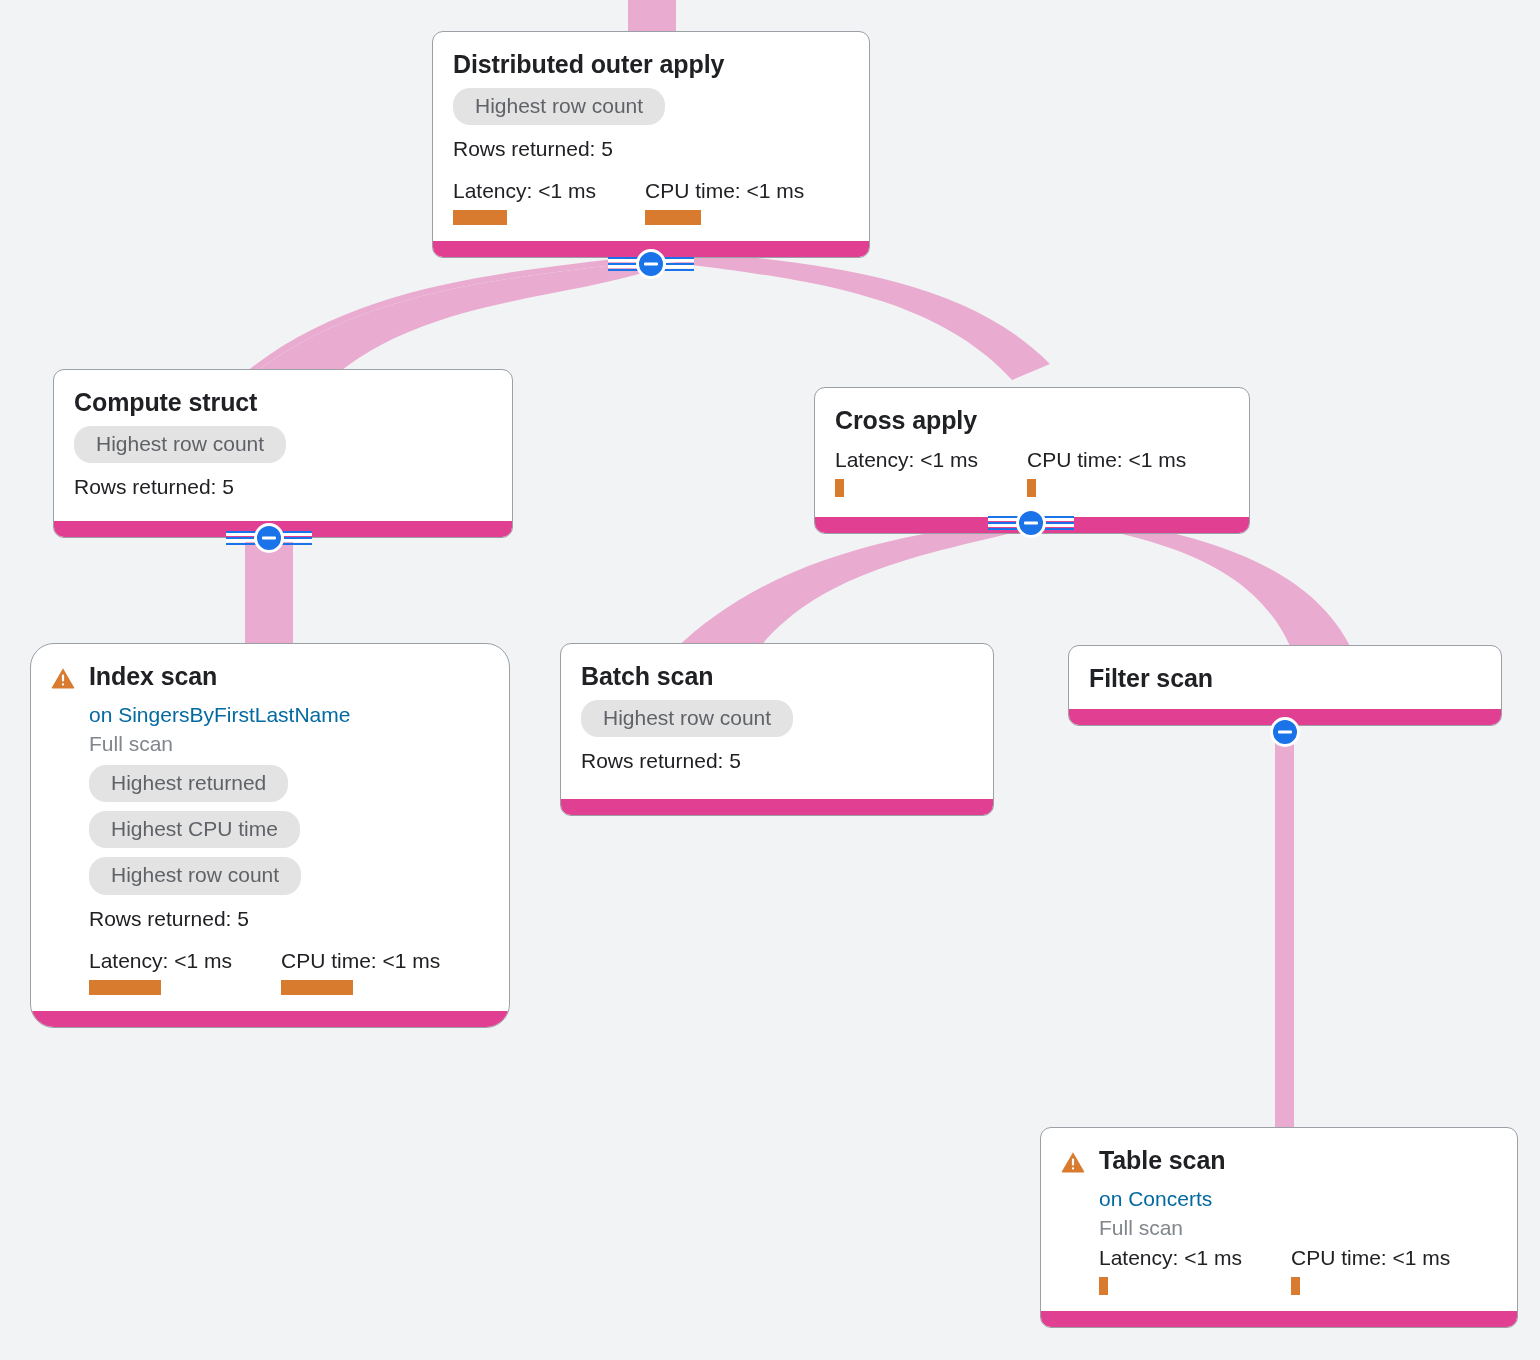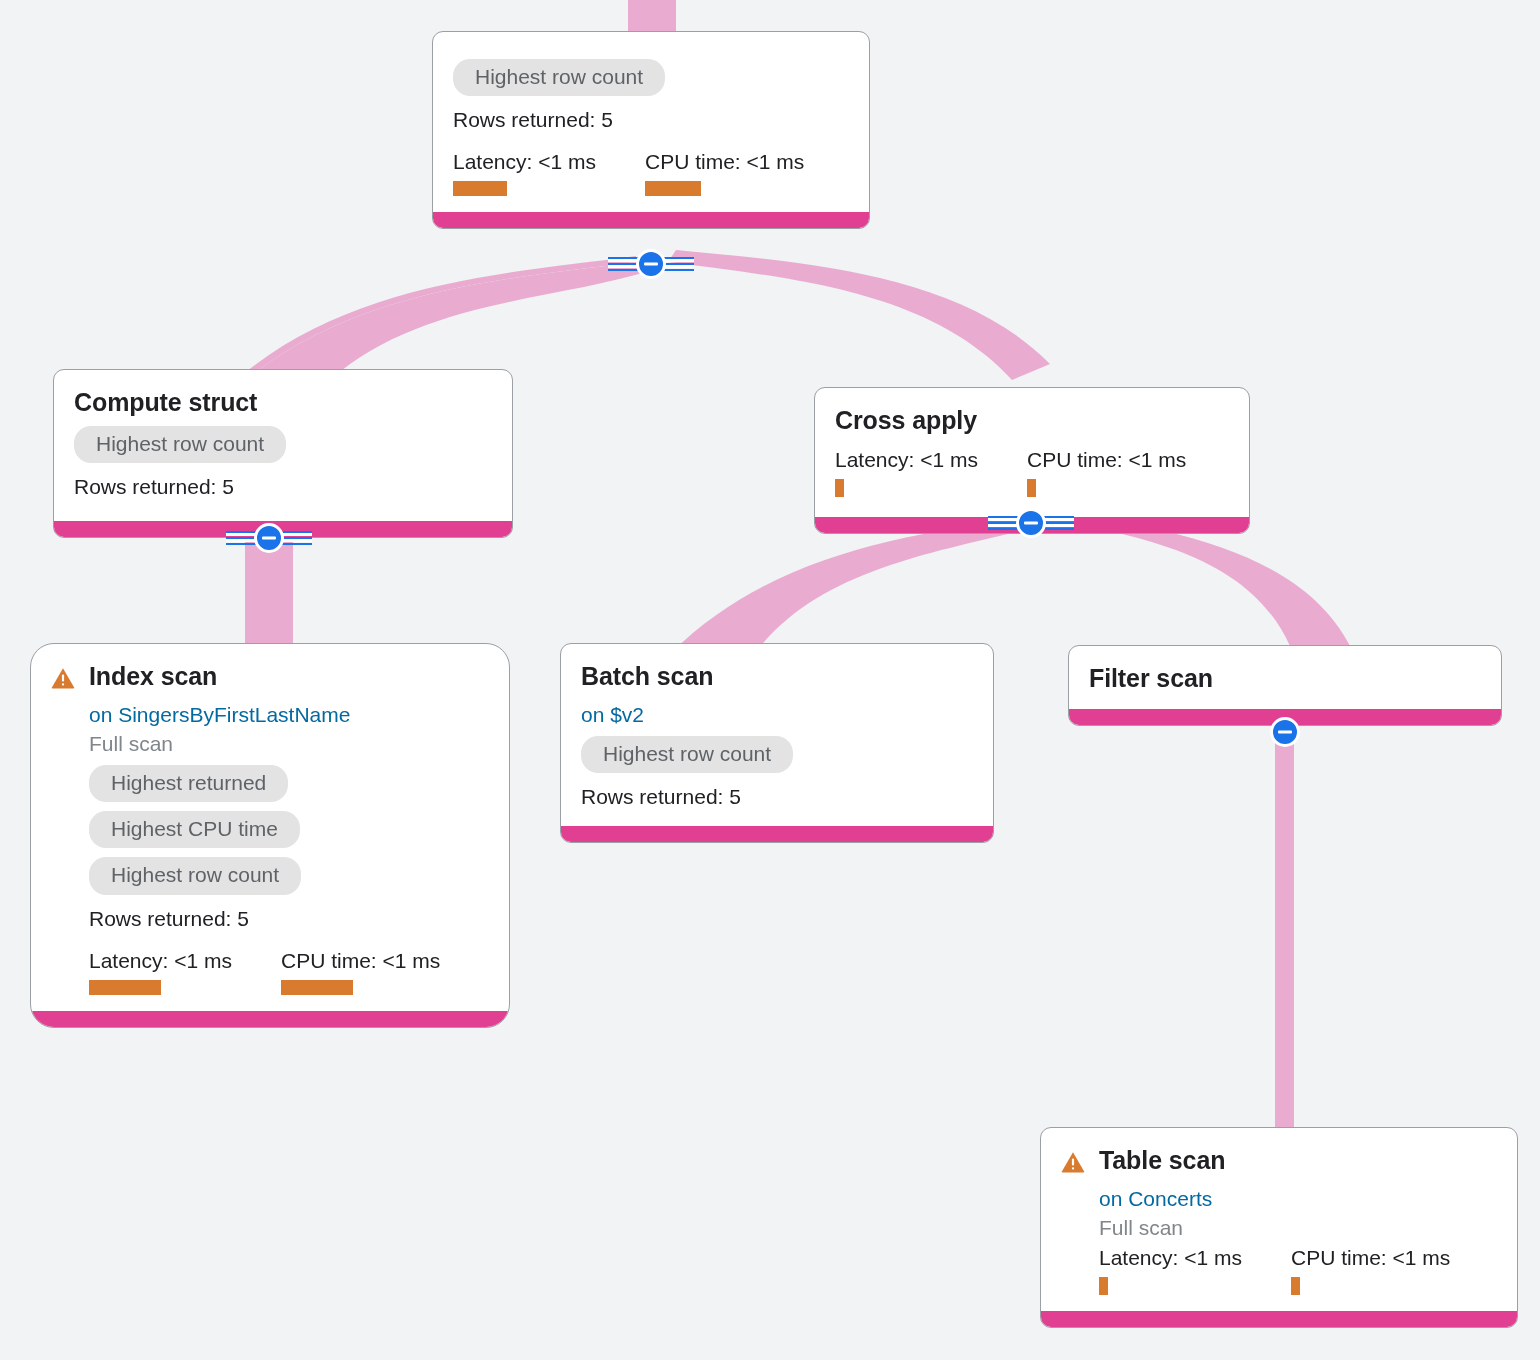--- a/index.html
+++ b/index.html
@@ -180,20 +180,23 @@
     <path d="M 1046 518
              C 1150 538, 1250 558, 1290 646
              L 1350 646
              C 1300 548, 1160 528, 1054 510 Z" fill="#e9acd0"></path>
 
     <path d="M 1275 726 L 1294 726 L 1294 1130 L 1275 1130 Z" fill="#e9acd0"></path>
   </svg>
 
   <div class="node" style="left:432px; top:31px; width:438px;">
     <div class="node-body">
+      <div class="node-head">
+        <div class="node-title">Distributed outer apply</div>
+      </div>
       <div class="pill-row">
         <span class="pill">Highest row count</span>
       </div>
       <div class="rows">Rows returned: 5</div>
       <div class="metrics">
         <div class="metric">
           <div class="metric-label">Latency: &lt;1 ms</div>
           <div class="metric-bar" style="width:54px;"></div>
         </div>
         <div class="metric">
@@ -302,25 +305,24 @@
             <div class="metric-label">CPU time: &lt;1 ms</div>
             <div class="metric-bar" style="width:72px;"></div>
           </div>
         </div>
       </div>
     </div>
     <div class="node-footer"></div>
   </div>
 
   <div class="node" style="left:560px; top:643px; width:434px;">
-    <div class="node-body" style="padding-bottom:17px;">
+    <div class="node-body" style="padding-bottom:26px;">
       <div class="node-head">
         <div class="node-title">Batch scan</div>
       </div>
-      <div class="subline">on $v2</div>
       <div class="pill-row">
         <span class="pill">Highest row count</span>
       </div>
       <div class="rows">Rows returned: 5</div>
     </div>
     <div class="node-footer"></div>
   </div>
 
   <div class="node" style="left:1068px; top:645px; width:434px;">
     <div class="node-body" style="padding:18px 20px 16px 20px;">

